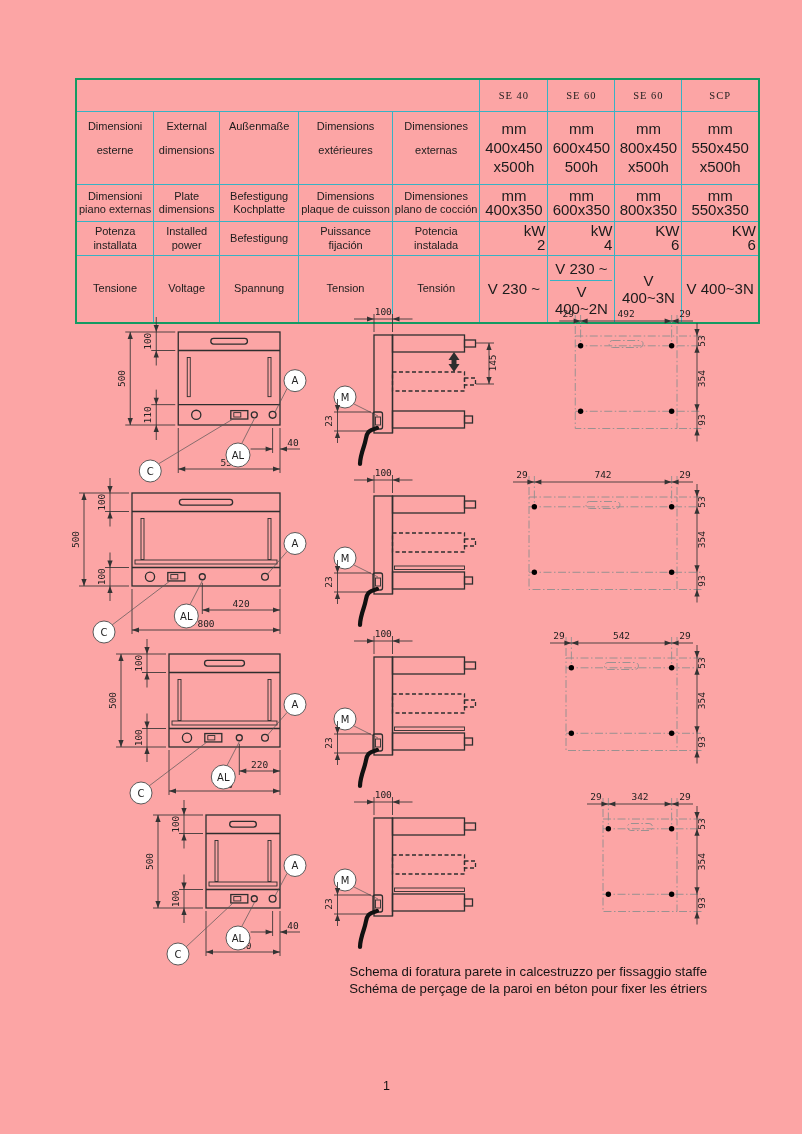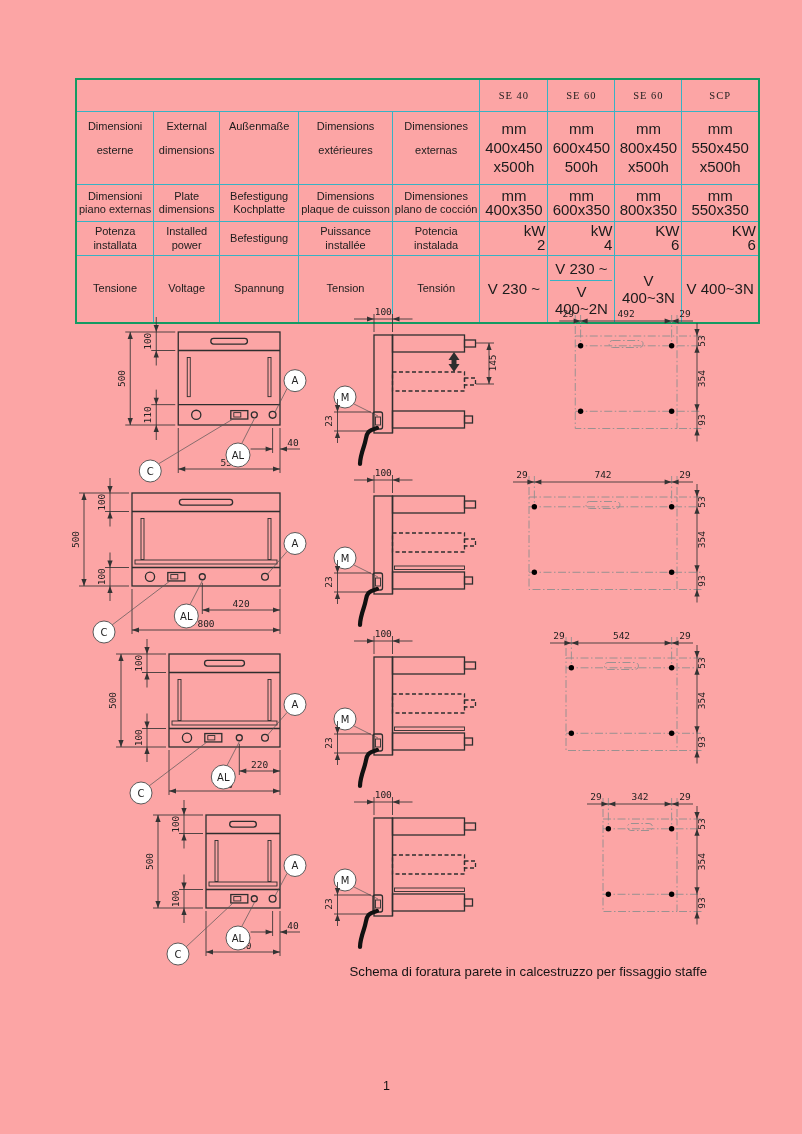--- a/index.html
+++ b/index.html
@@ -159,21 +159,21 @@
           </td>
           <td class="lab r2">
             <div>Installed</div>
             <div>power</div>
           </td>
           <td class="lab r2">
             <div>Befestigung</div>
           </td>
           <td class="lab r2">
             <div>Puissance</div>
-            <div>installée</div>
+            <div>fijación</div>
           </td>
           <td class="lab r2">
             <div>Potencia</div>
             <div>instalada</div>
           </td>
           <td class="val r2">
             <div>kW</div>
             <div>2</div>
           </td>
           <td class="val r2">
@@ -702,15 +702,16 @@
         <polygon class="ah" points="205,45.805 202.4,52.805 207.6,52.805"></polygon>
         <polygon class="ah" points="205,111.295 202.4,104.295 207.6,104.295"></polygon>
         <polygon class="ah" points="205,128.5 202.4,135.5 207.6,135.5"></polygon>
         <text class="dtxt" transform="rotate(-90 213 40.9025)" x="213" y="40.9025">53</text>
         <text class="dtxt" transform="rotate(-90 213 78.55)" x="213" y="78.55">354</text>
         <text class="dtxt" transform="rotate(-90 213 119.89750000000001)" x="213" y="119.89750000000001">93</text>
       </svg>
     </section>
   <div id="footer-lines" class="footer">
       <div>Schema di foratura parete in calcestruzzo per fissaggio staffe</div>
+      <div>Schéma de perçage de la paroi en béton pour fixer les étriers</div>
     </div>
   <div class="pageno">1</div>
 </div>
 
 </body></html>

